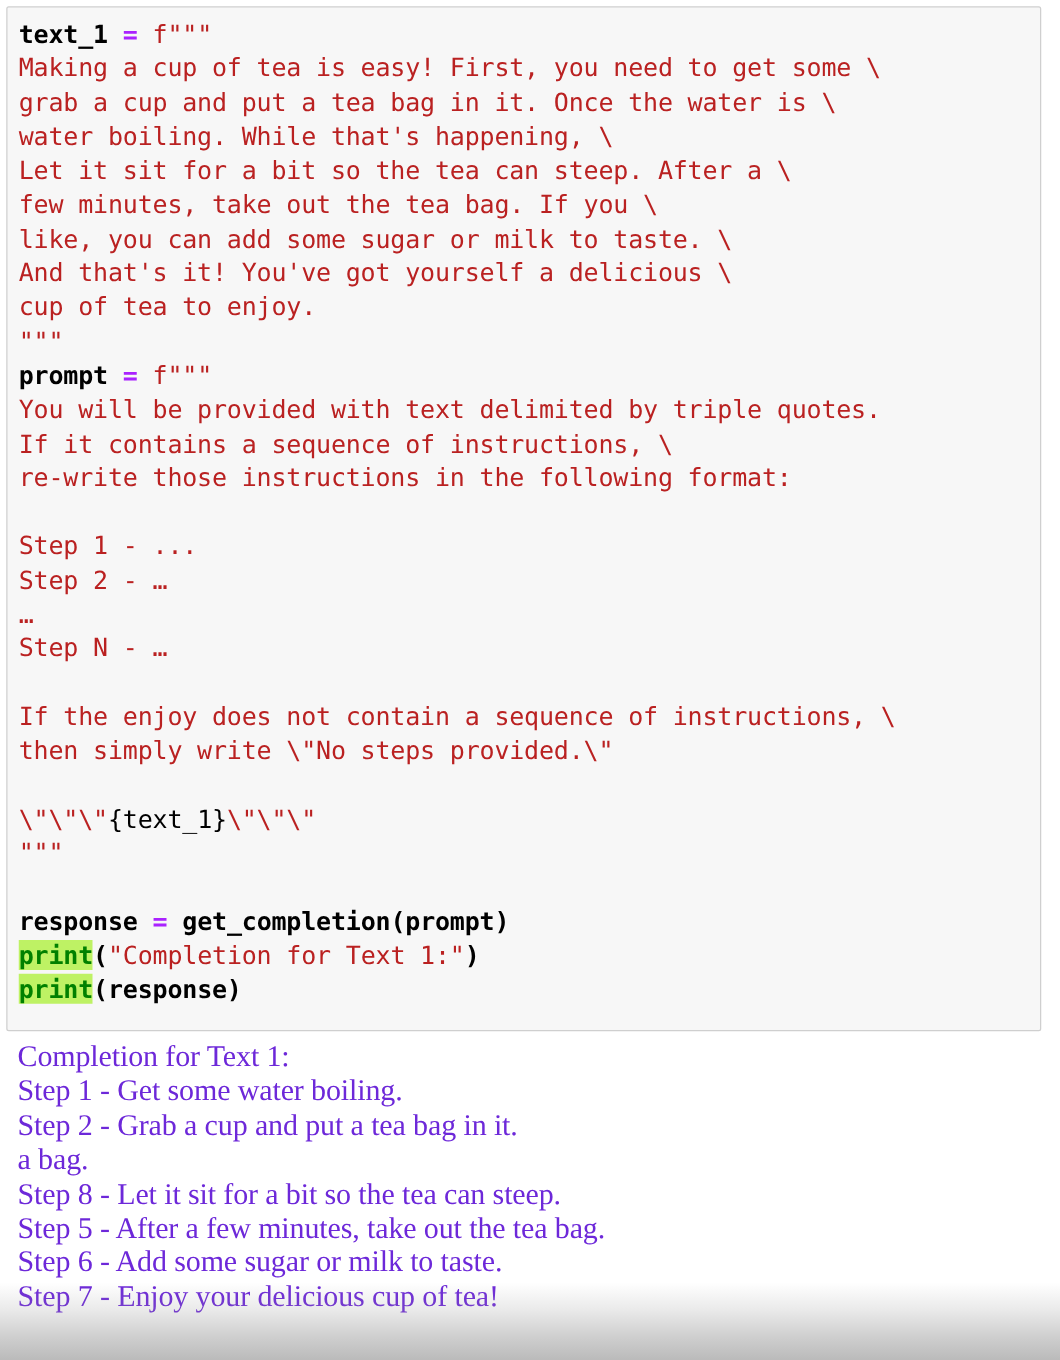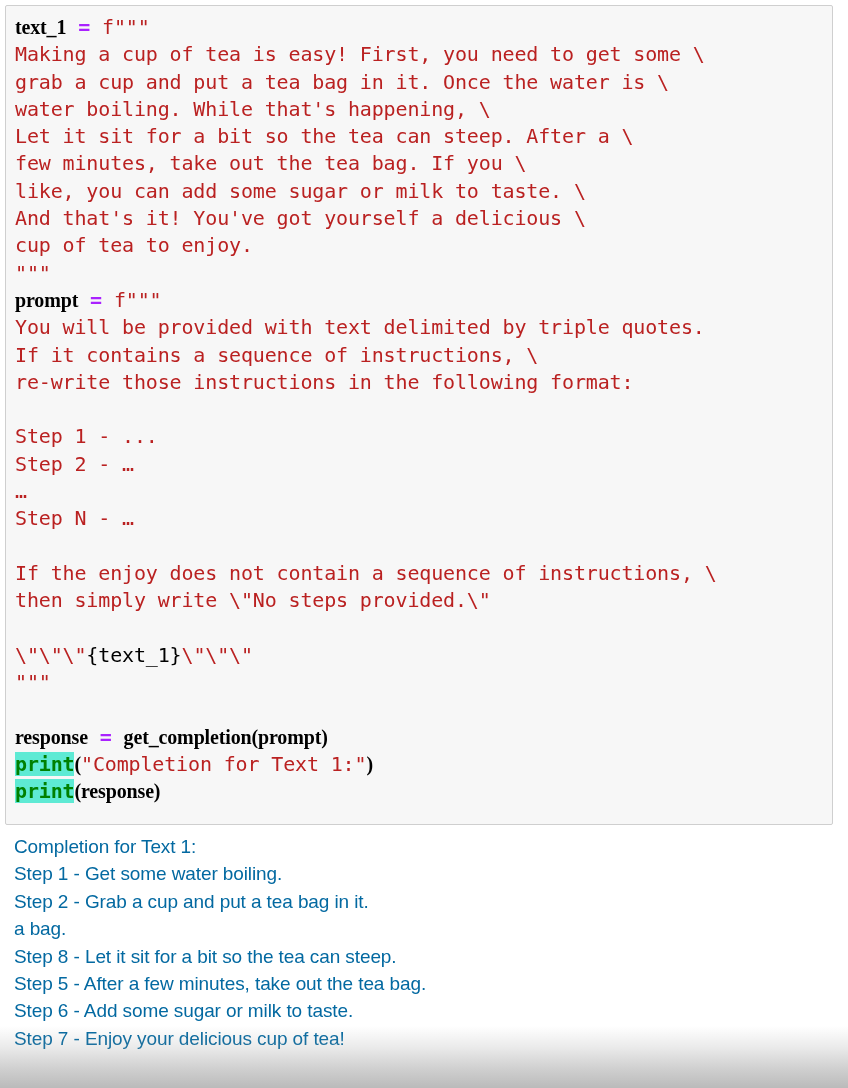--- a/index.html
+++ b/index.html
@@ -37,44 +37,44 @@
     line-height: 27.3px;
     white-space: pre;
     color: #000000;
     letter-spacing: -0.15px;
     height: 27.3px;
   }
 
   
   .tok-str   { color: #ba2121; }
   .tok-op    { color: #aa22ff; font-weight: bold; }
-  .tok-bold  { color: #000000; font-weight: bold; font-family: Liberation Serif, serif; }
+  .tok-bold  { color: #000000; font-weight: bold; }
   .tok-builtin {
     color: #008000;
     font-weight: bold;
-    background: #5eead4;
+    background: #bef264;
   }
   .tok-plain { color: #000000; }
   .tok-interp { color: #000000; font-weight: normal; }
 
   
   #output-area {
     position: absolute;
     left: 0;
     top: 833px;
     width: 848px;
     padding-left: 14px;
     box-sizing: border-box;
   }
   .oline {
-    font-family: Liberation Sans, sans-serif;
-    font-size: 19px;
+    font-family: Liberation Serif, serif;
+    font-size: 24px;
     line-height: 27.4px;
     white-space: pre;
-    color: #0369a1;
+    color: #6d28d9;
     letter-spacing: -0.1px;
     height: 27.4px;
   }
 
   
   #bottom-fade {
     position: absolute;
     left: 0;
     bottom: 0;
     width: 848px;

